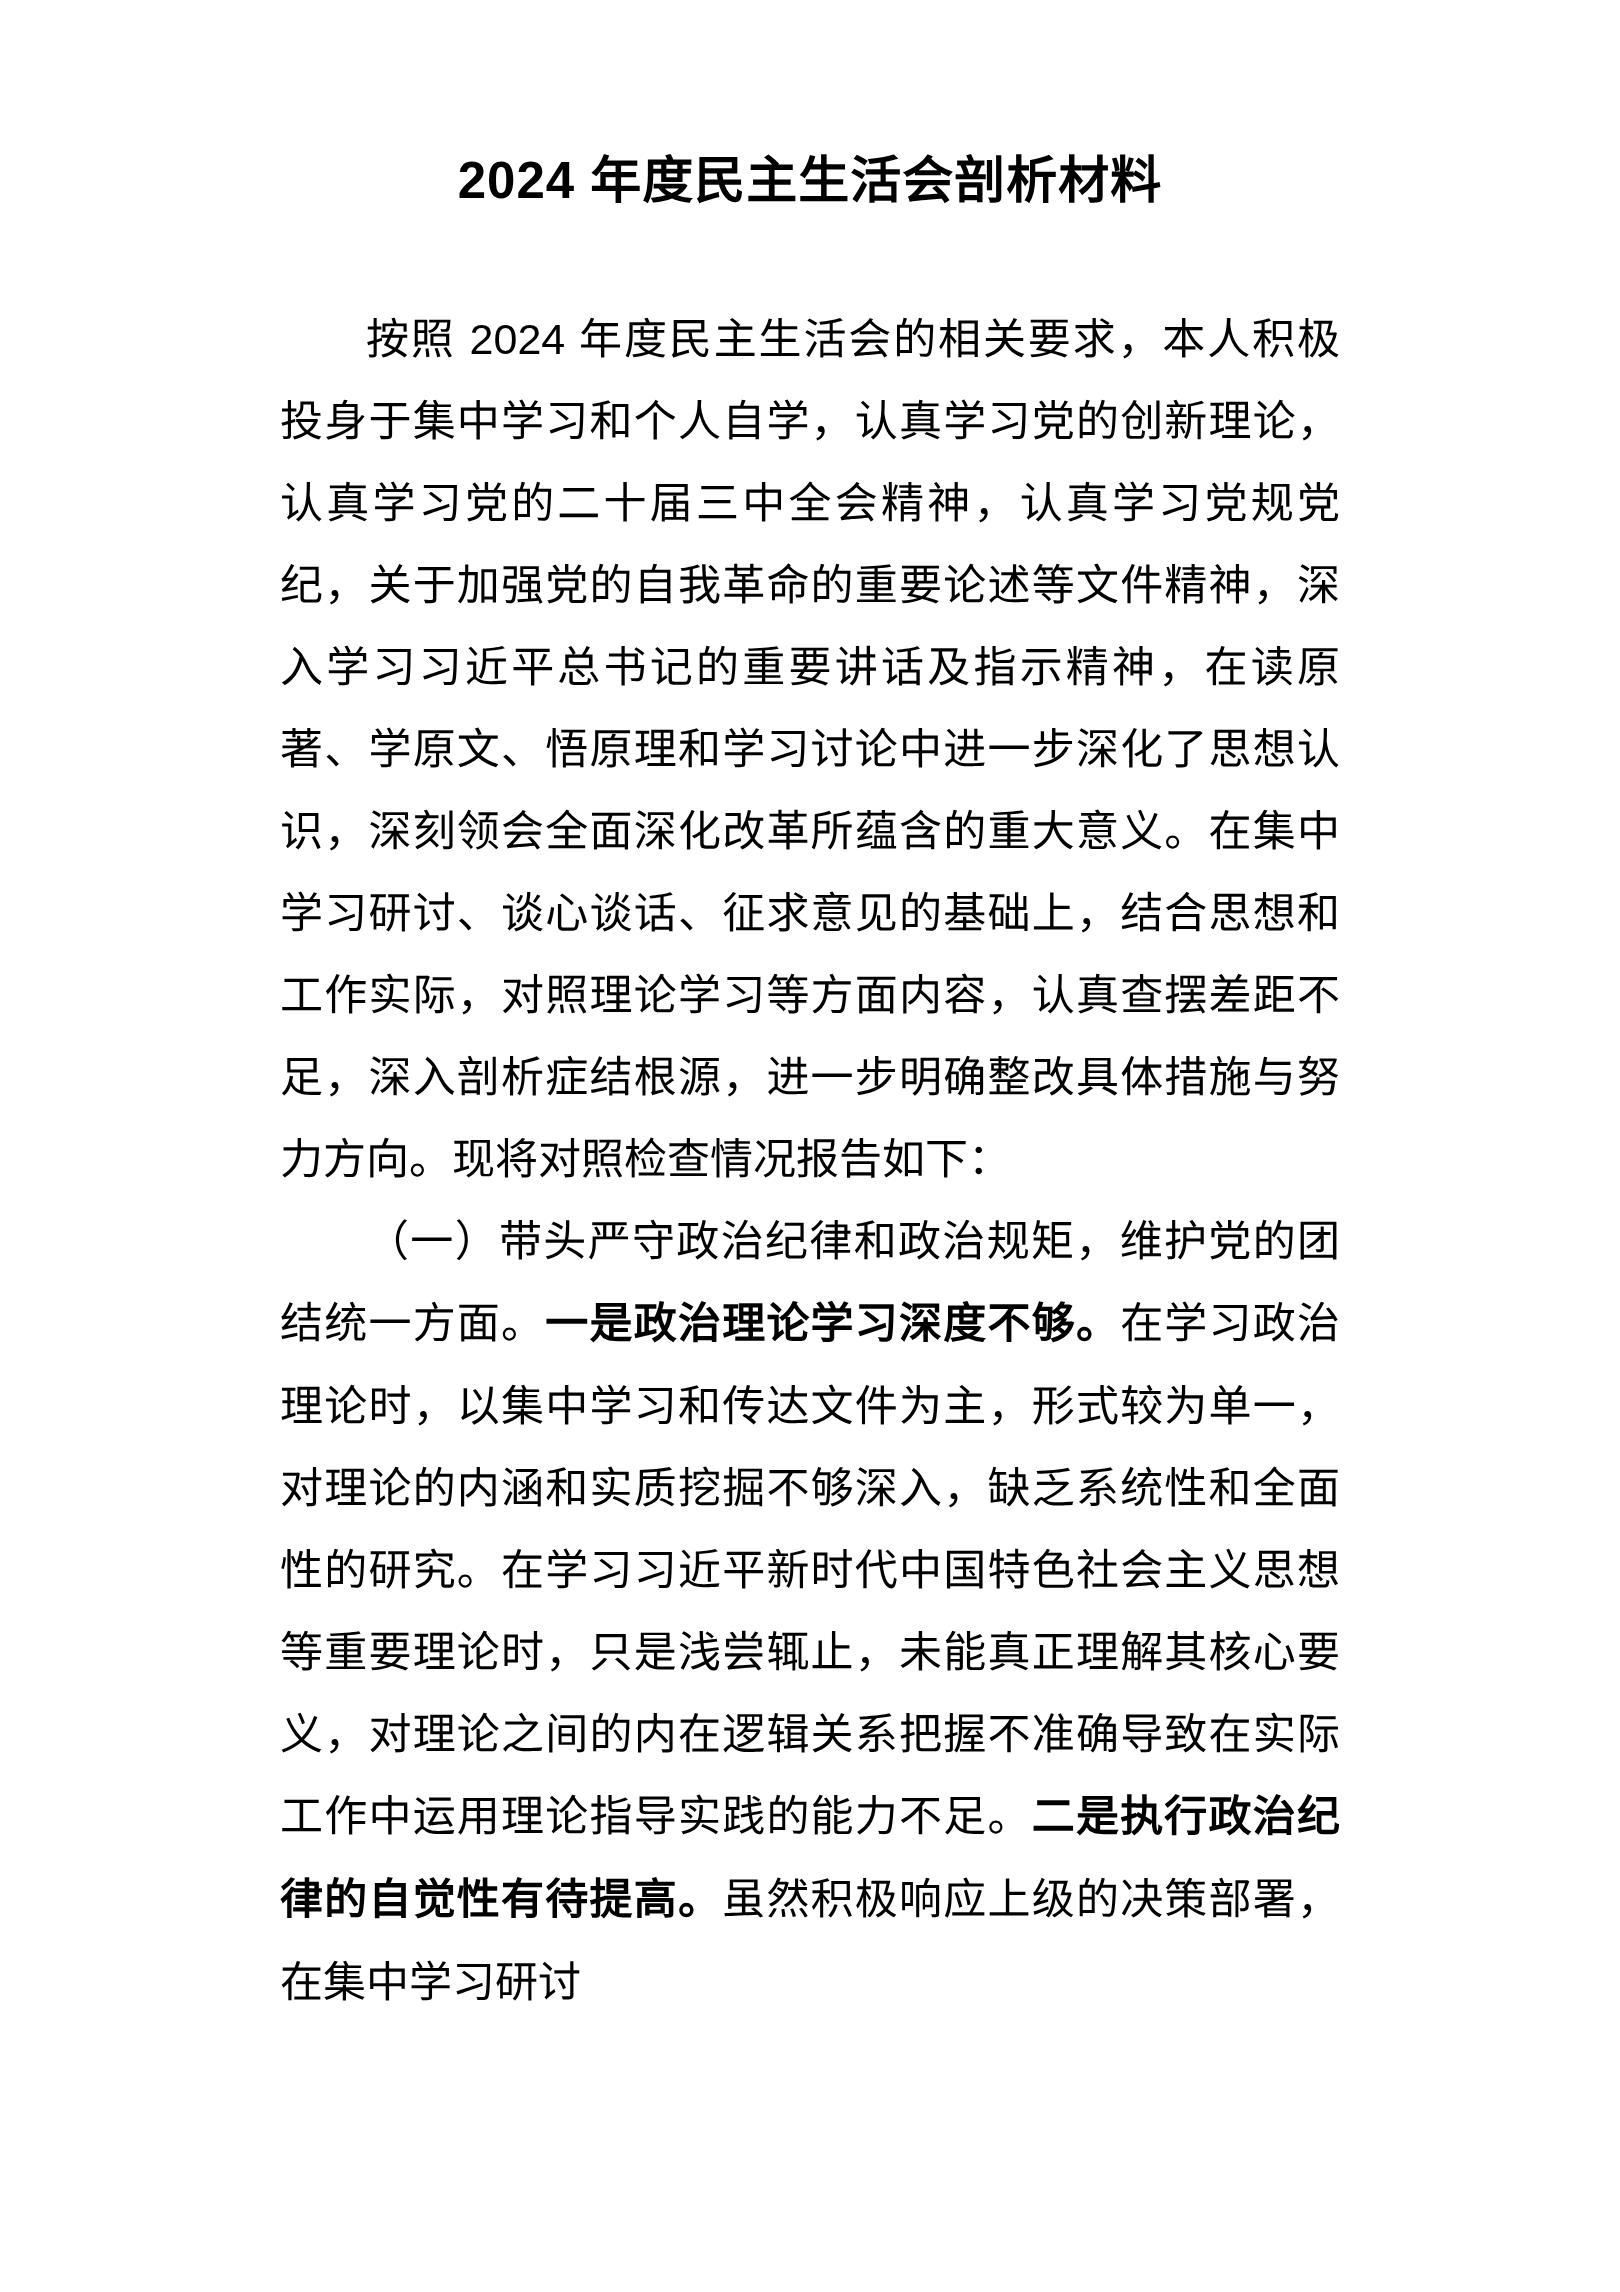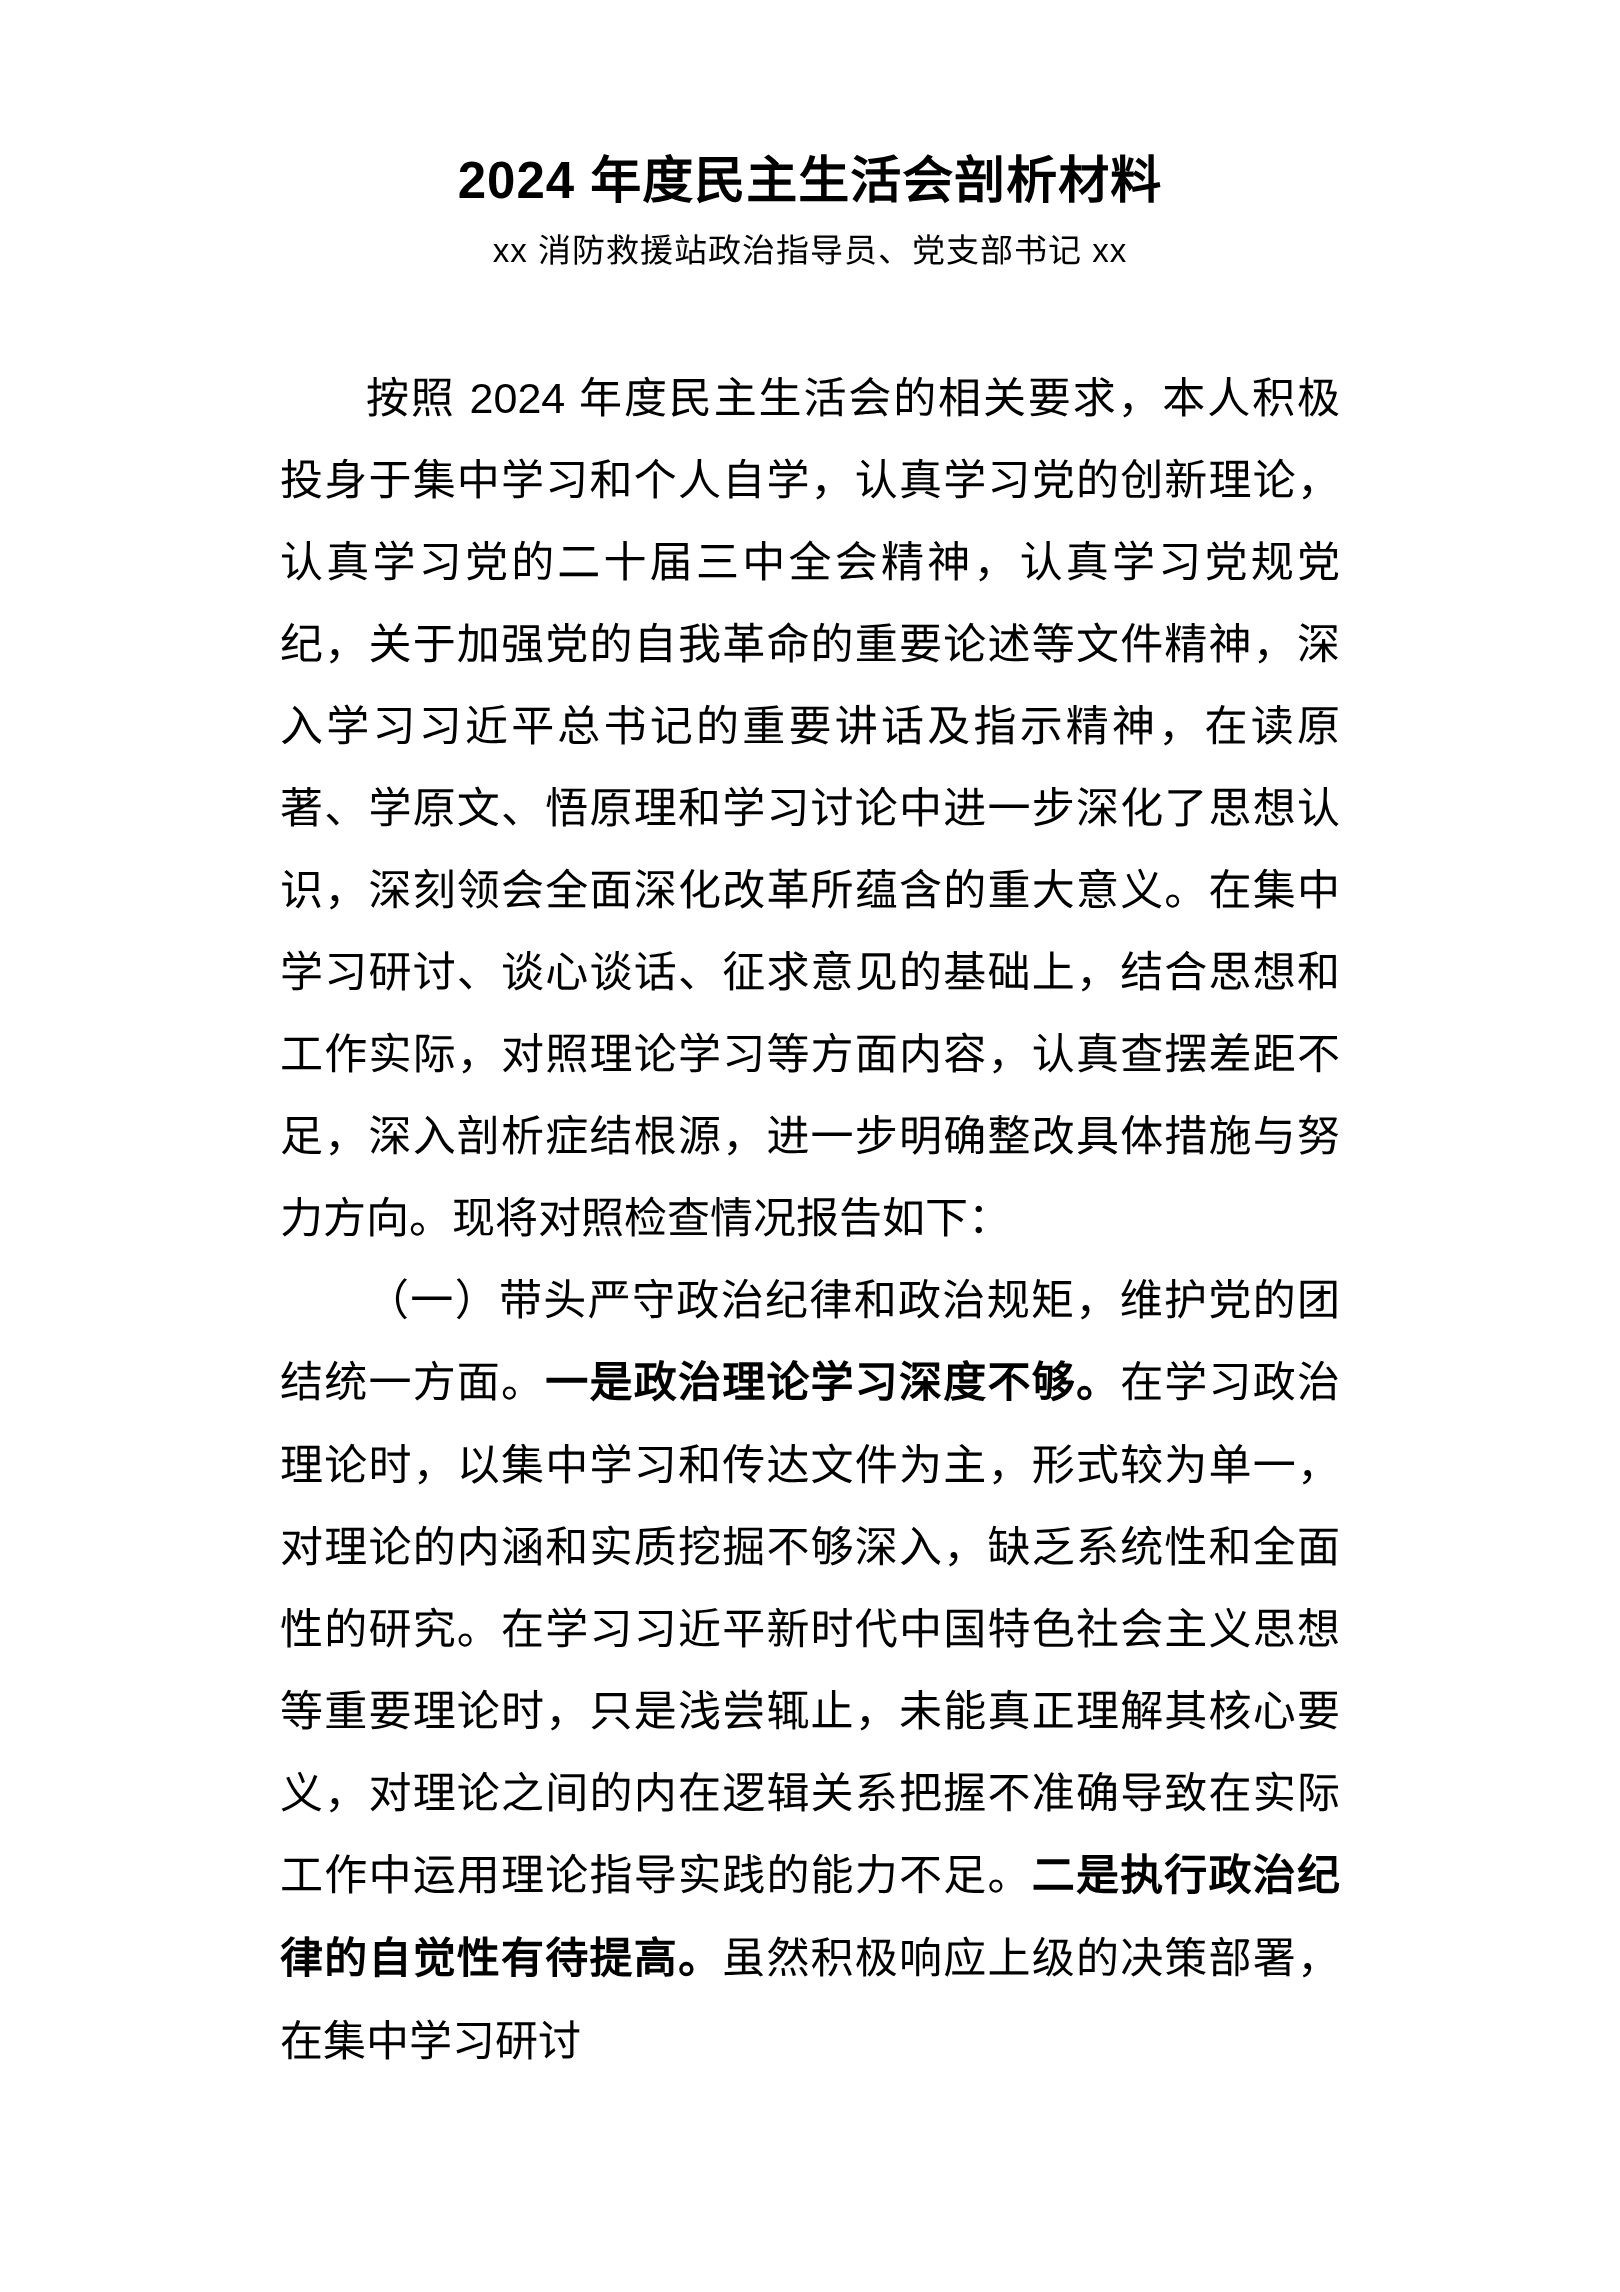--- a/index.html
+++ b/index.html
@@ -54,19 +54,18 @@
   .run.bold {
     font-weight: 700;
     font-family: Liberation Serif, serif;
   }
 </style>
 </head>
 <body>
 
 <div class="page">
   <h1 class="doc-title">2024 年度民主生活会剖析材料</h1>
-  <div class="doc-subtitle">xx 消防救援站政治指导员、党支部书记 xx</div>
   <div class="doc-body">
       <p class="para"><span class="run">按照 2024 年度民主生活会的相关要求，本人积极投身于集中学习和个人自学，认真学习党的创新理论，认真学习党的二十届三中全会精神，认真学习党规党纪，关于加强党的自我革命的重要论述等文件精神，深入学习习近平总书记的重要讲话及指示精神，在读原著、学原文、悟原理和学习讨论中进一步深化了思想认识，深刻领会全面深化改革所蕴含的重大意义。在集中学习研讨、谈心谈话、征求意见的基础上，结合思想和工作实际，对照理论学习等方面内容，认真查摆差距不足，深入剖析症结根源，进一步明确整改具体措施与努力方向。现将对照检查情况报告如下：</span></p>
       <p class="para"><span class="run">（一）带头严守政治纪律和政治规矩，维护党的团结统一方面。</span><span class="run bold">一是政治理论学习深度不够。</span><span class="run">在学习政治理论时，以集中学习和传达文件为主，形式较为单一，对理论的内涵和实质挖掘不够深入，缺乏系统性和全面性的研究。在学习习近平新时代中国特色社会主义思想等重要理论时，只是浅尝辄止，未能真正理解其核心要义，对理论之间的内在逻辑关系把握不准确导致在实际工作中运用理论指导实践的能力不足。</span><span class="run bold">二是执行政治纪律的自觉性有待提高。</span><span class="run">虽然积极响应上级的决策部署，在集中学习研讨</span></p>
     </div>
 </div>
 
 
 </body></html>

